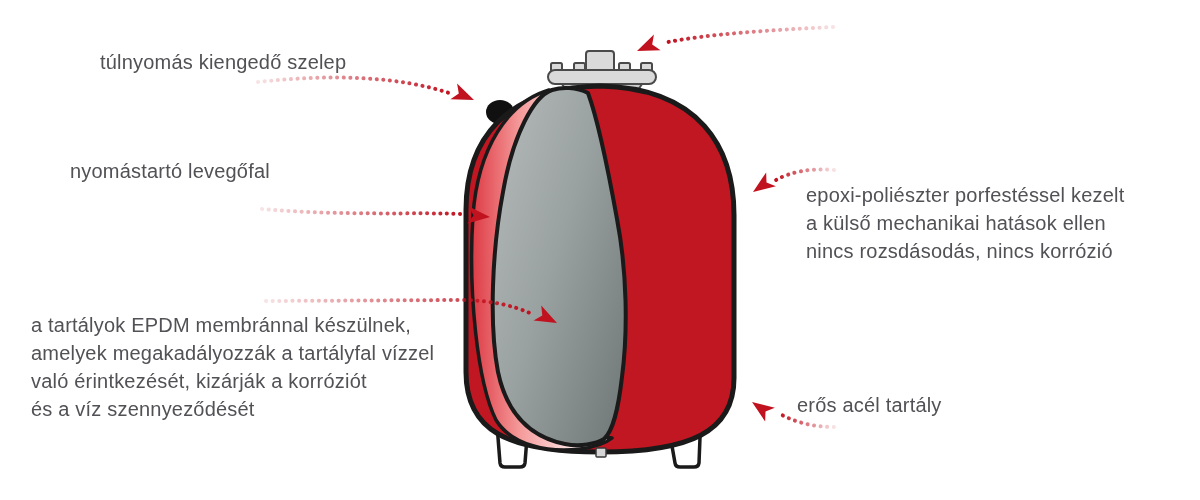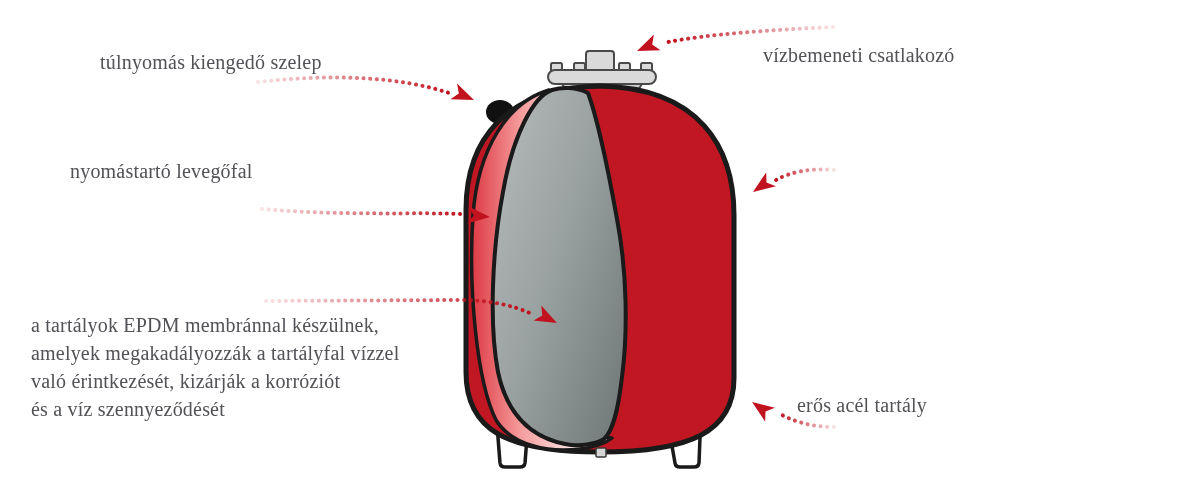--- a/index.html
+++ b/index.html
@@ -1,21 +1,21 @@
 <!DOCTYPE html>
 <html style="--background: #ffffff; --tank-red: #c11722; --arrow-red: #c1121f; --outline-black: #1a1a1a; --membrane-gray-light: #b7bcbc; --membrane-gray-dark: #737b7b; --air-wall-pink: #f29a9a; --flange-gray: #dadada; --valve-black: #101010; --leg-white: #ffffff; --text-gray: #515156;"><head>
 <meta charset="utf-8">
 <style>
   html,body{margin:0;padding:0;background:var(--background,#fff);}
   .stage{
     position:relative;
     width:1200px;height:500px;
     overflow:hidden;
     background:var(--background,#ffffff);
-    font-family:Liberation Serif, serif;
+    font-family:Liberation Sans, sans-serif;
     border-radius:10px;
   }
   .stage svg{position:absolute;left:0;top:0;}
   .label{
     position:absolute;
     color:var(--text-gray,#515156);
     font-size:20px;
     line-height:28px;
     white-space:pre-line;
     letter-spacing:0.2px;
@@ -85,24 +85,26 @@
       <path d="M 0 0 L -22 -8.5 L -16.5 0 L -22 8.5 Z" transform="translate(637,51) rotate(157)"></path>
       <path d="M 0 0 L -22 -8.5 L -16.5 0 L -22 8.5 Z" transform="translate(490,217) rotate(5)"></path>
       <path d="M 0 0 L -22 -8.5 L -16.5 0 L -22 8.5 Z" transform="translate(557,323) rotate(27)"></path>
       <path d="M 0 0 L -22 -8.5 L -16.5 0 L -22 8.5 Z" transform="translate(753,192) rotate(145)"></path>
       <path d="M 0 0 L -22 -8.5 L -16.5 0 L -22 8.5 Z" transform="translate(752,402) rotate(215)"></path>
     </g>
   </svg>
 
   <div class="label" style="left:100px;top:48px;">túlnyomás kiengedő szelep</div>
 
-  <div class="label" style="left:763px;top:41px;">vízbemeneti csatlakozó</div>
 
   <div class="label" style="left:70px;top:157px;">nyomástartó levegőfal</div>
 
+  <div class="label" style="left:806px;top:181px;">epoxi-poliészter porfestéssel kezelt
+a külső mechanikai hatások ellen
+nincs rozsdásodás, nincs korrózió</div>
 
   <div class="label" style="left:31px;top:311px;">a tartályok EPDM membránnal készülnek,
 amelyek megakadályozzák a tartályfal vízzel
 való érintkezését, kizárják a korróziót
 és a víz szennyeződését</div>
 
   <div class="label" style="left:797px;top:391px;text-align:right;">erős acél tartály</div>
 </div>
 
 </body></html>

